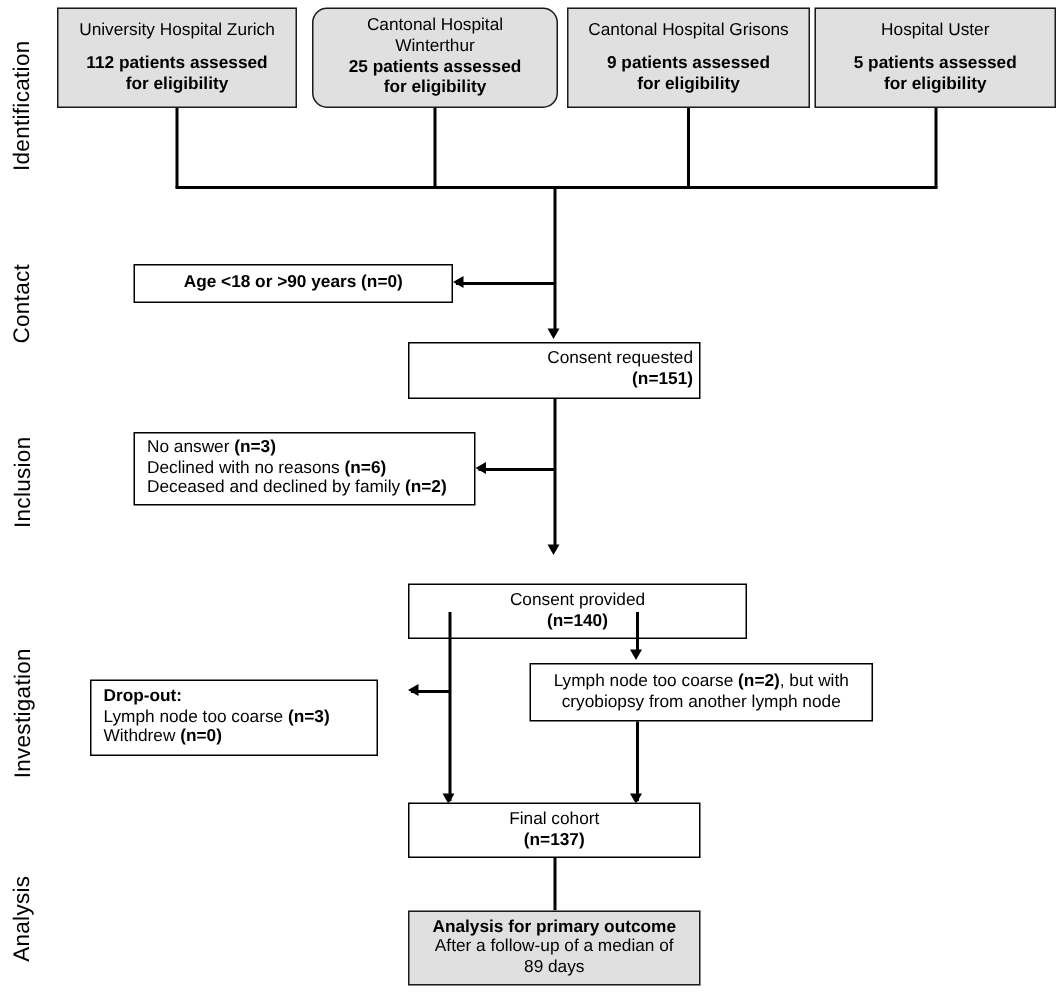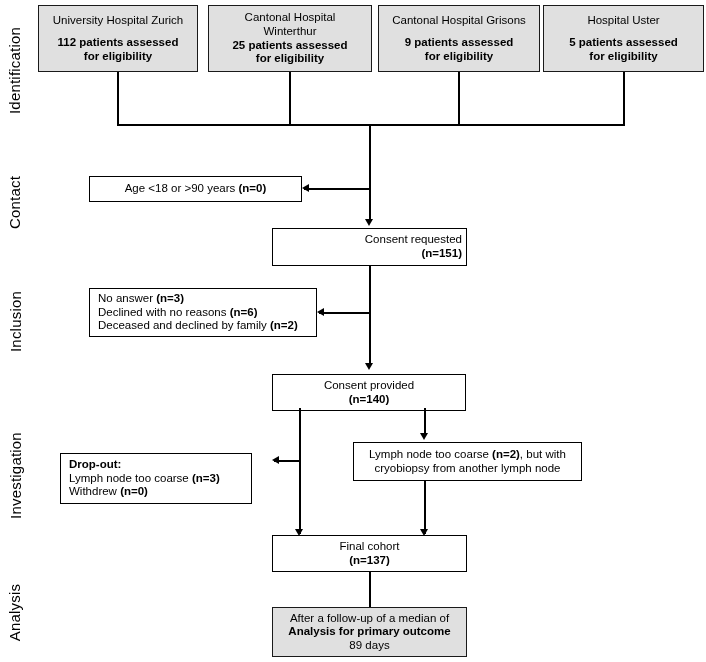--- a/index.html
+++ b/index.html
@@ -86,21 +86,21 @@
     <span>Analysis</span>
   </div>
 
   <div class="node shaded" style="left:38px;top:5px;width:160px;height:67px;">
     <span class="ln">University Hospital Zurich</span>
     <span class="ln" style="height:9px;"></span>
     <span class="ln b">112 patients assessed</span>
     <span class="ln b">for eligibility</span>
   </div>
 
-  <div class="node shaded" style="left:208px;top:5px;width:164px;height:67px;">
+  <div class="node shaded" style="left:208px;top:5px;width:164px;height:67px;border-radius:10px;">
     <span class="ln">Cantonal Hospital</span>
     <span class="ln">Winterthur</span>
     <span class="ln b">25 patients assessed</span>
     <span class="ln b">for eligibility</span>
   </div>
 
   <div class="node shaded" style="left:378px;top:5px;width:162px;height:67px;">
     <span class="ln">Cantonal Hospital Grisons</span>
     <span class="ln" style="height:9px;"></span>
     <span class="ln b">9 patients assessed</span>
@@ -120,42 +120,42 @@
   <div class="ln-v" style="left:623px;top:72px;height:53px;"></div>
 
   <div class="ln-h" style="left:117px;top:124px;width:508px;"></div>
 
   <div class="ln-v" style="left:369px;top:124px;height:96px;"></div>
   <div class="arrow down" style="left:365px;top:219px;"></div>
 
   <div class="ln-h" style="left:304px;top:188px;width:66px;"></div>
   <div class="arrow left" style="left:302px;top:184px;"></div>
 
-  <div class="node" style="left:89px;top:176px;width:213px;height:26px;">
+  <div class="node" style="left:89px;top:176px;width:213px;height:26px;font-weight:bold;">
     <span class="ln" style="text-align:center;"><span>Age &lt;18 or &gt;90 years </span><b>(n=0)</b></span>
   </div>
 
   <div class="node" style="left:272px;top:228px;width:195px;height:38px;text-align:right;">
     <span class="ln">Consent requested</span>
     <span class="ln b">(n=151)</span>
   </div>
 
   <div class="ln-v" style="left:369px;top:266px;height:99px;"></div>
   <div class="arrow down" style="left:365px;top:363px;"></div>
 
   <div class="ln-h" style="left:319px;top:312px;width:51px;"></div>
   <div class="arrow left" style="left:317px;top:308px;"></div>
 
   <div class="node left-align" style="left:89px;top:288px;width:228px;height:49px;">
     <span class="ln"><span>No answer </span><b>(n=3)</b></span>
     <span class="ln"><span>Declined with no reasons </span><b>(n=6)</b></span>
     <span class="ln"><span>Deceased and declined by family </span><b>(n=2)</b></span>
   </div>
 
-  <div class="node" style="left:272px;top:374px;width:194px;height:37px;">
+  <div class="node" style="left:272px;top:389px;width:226px;height:37px;">
     <span class="ln">Consent provided</span>
     <span class="ln b">(n=140)</span>
   </div>
 
   <div class="ln-v" style="left:299px;top:408px;height:126px;"></div>
   <div class="arrow down" style="left:295px;top:529px;"></div>
   <div class="ln-h" style="left:274px;top:460px;width:26px;"></div>
   <div class="arrow left" style="left:272px;top:456px;"></div>
 
   <div class="node left-align" style="left:60px;top:453px;width:192px;height:51px;">
@@ -176,18 +176,18 @@
   <div class="arrow down" style="left:420px;top:529px;"></div>
 
   <div class="node" style="left:272px;top:535px;width:195px;height:37px;align-items:center;">
     <span class="ln">Final cohort</span>
     <span class="ln b">(n=137)</span>
   </div>
 
   <div class="ln-v" style="left:369px;top:572px;height:35px;"></div>
 
   <div class="node shaded" style="left:272px;top:607px;width:195px;height:50px;">
+    <span class="ln b">Analysis for primary outcome</span>
     <span class="ln">After a follow-up of a median of</span>
-    <span class="ln b">Analysis for primary outcome</span>
     <span class="ln">89 days</span>
   </div>
 
 </div>
 
 </body></html>

